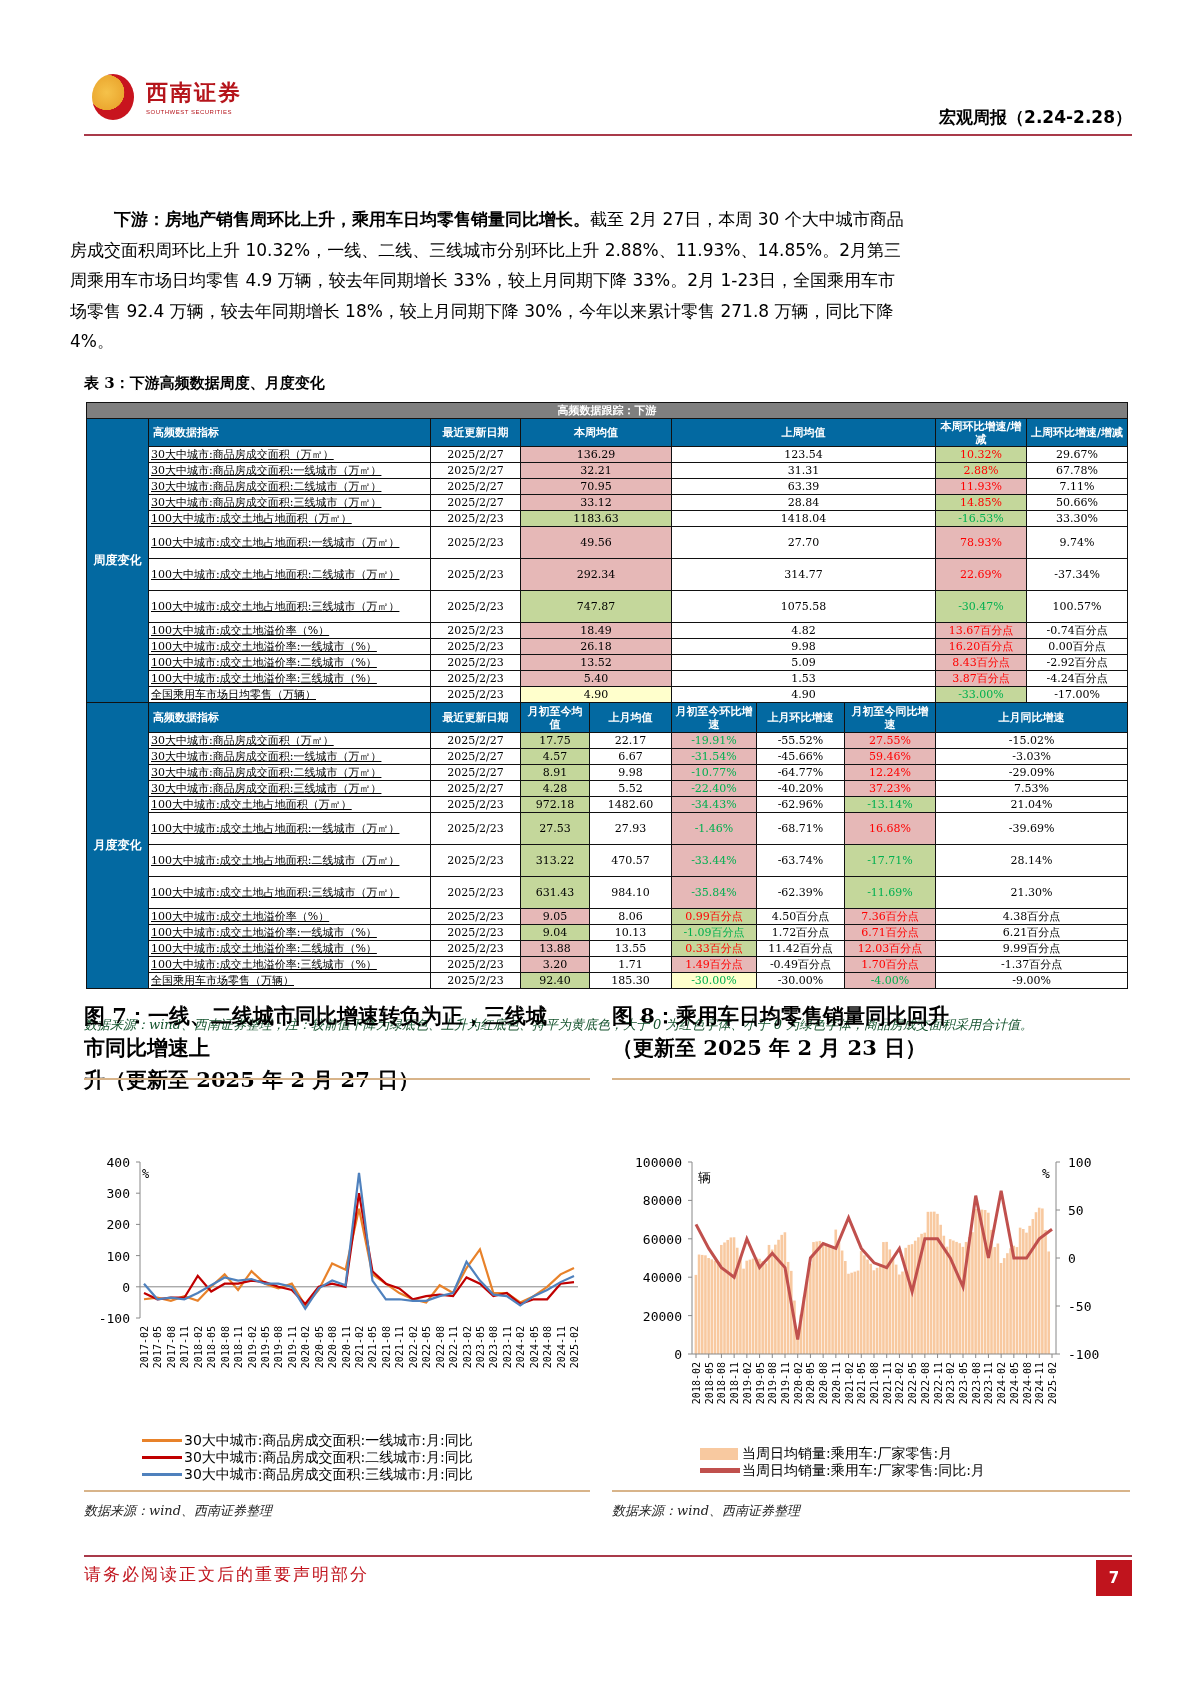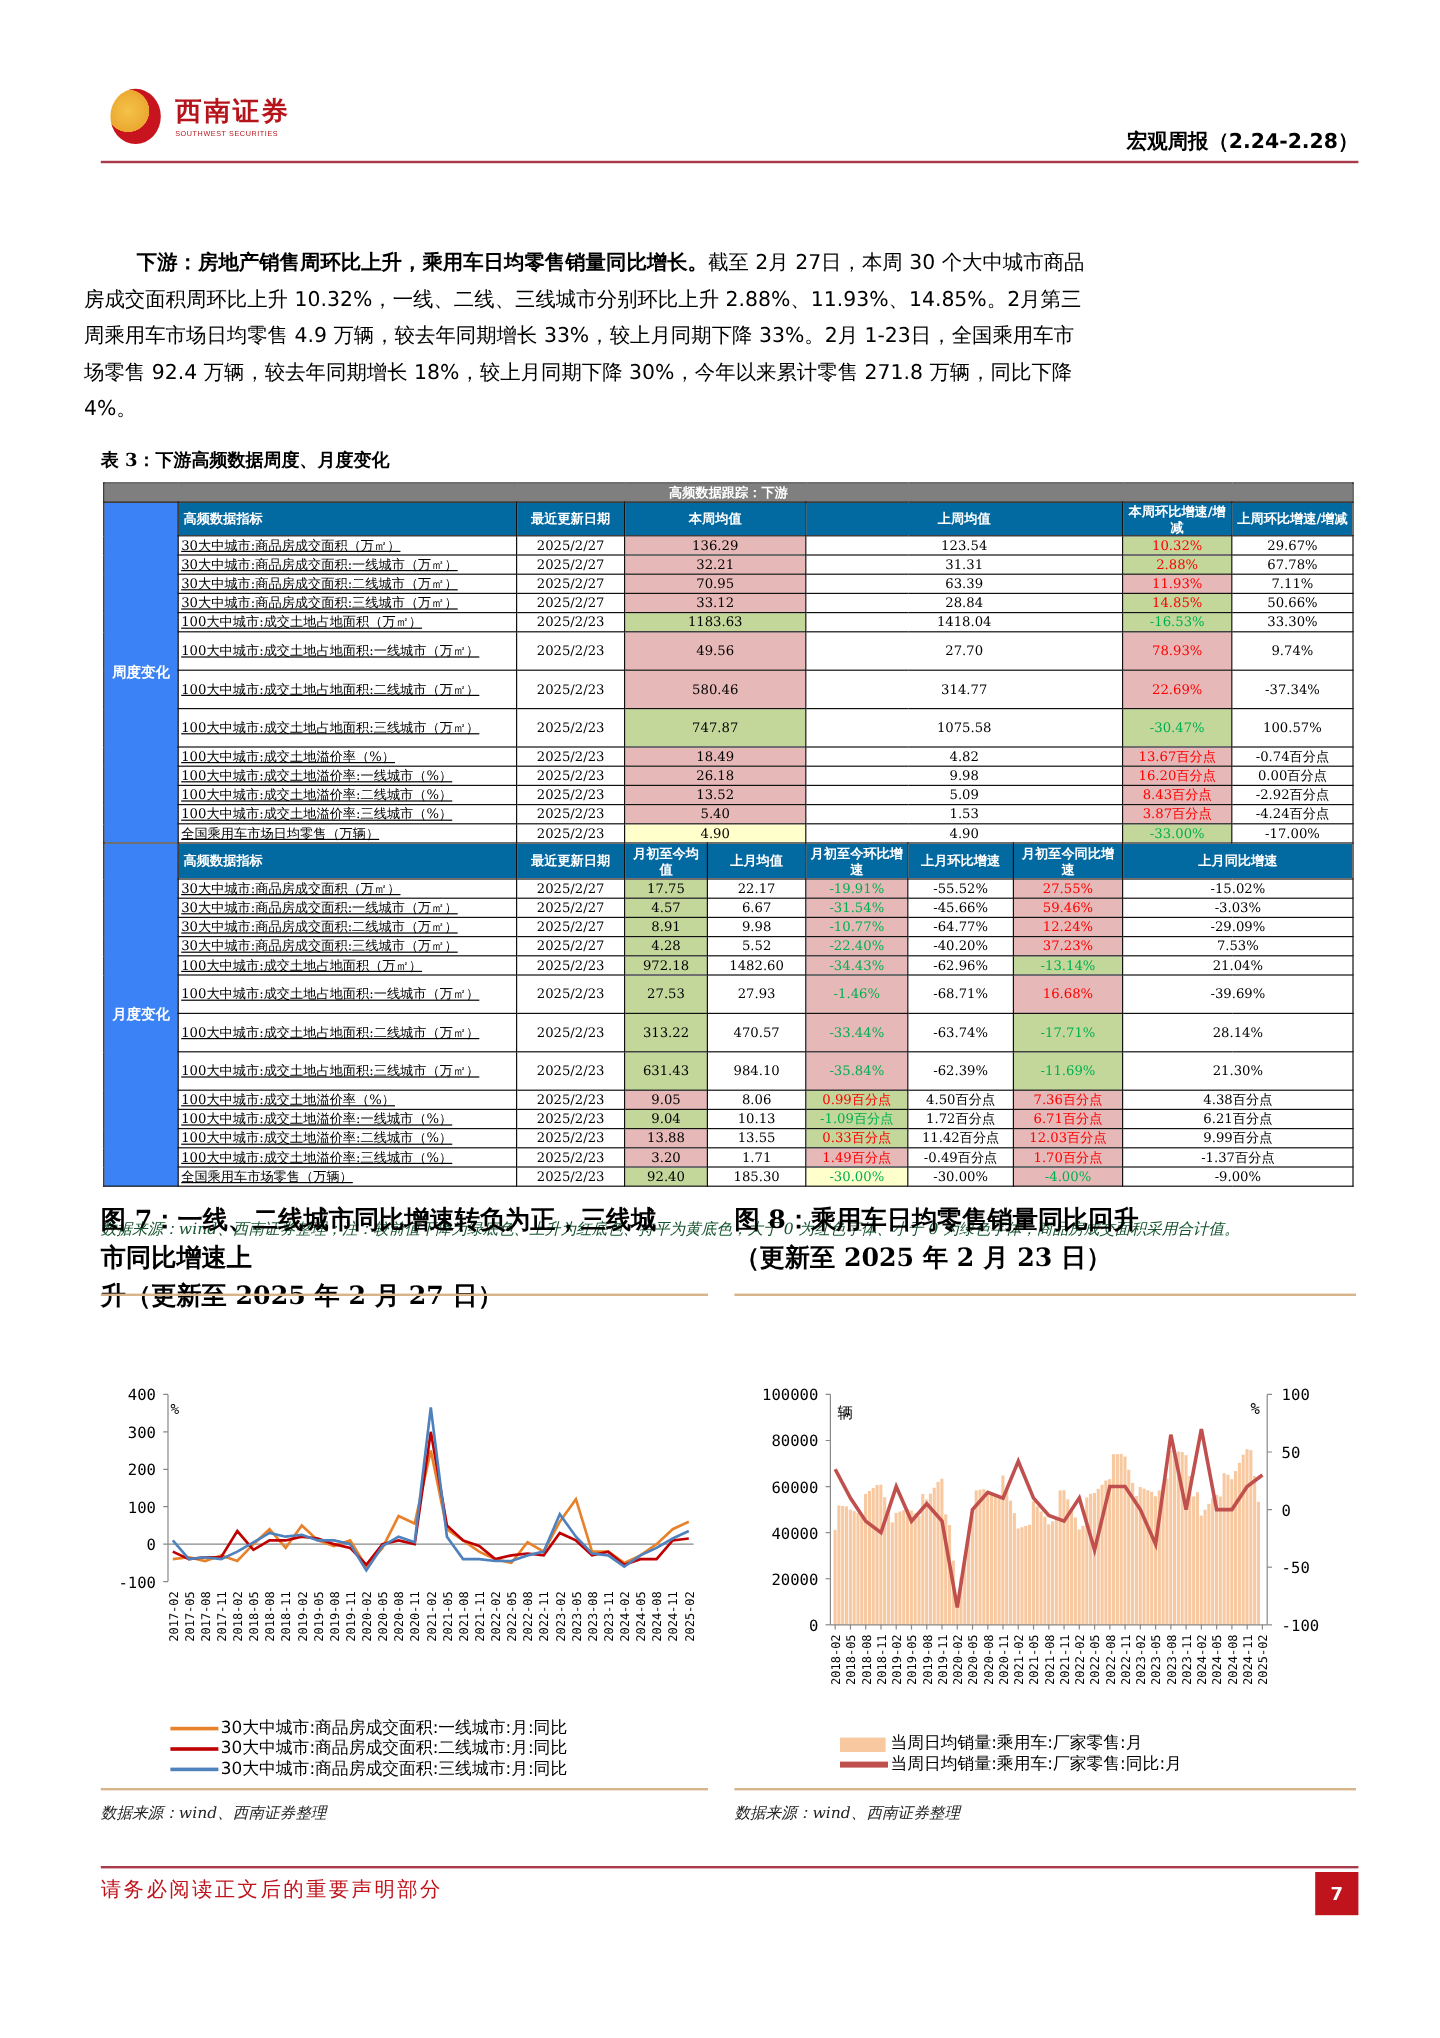--- a/index.html
+++ b/index.html
@@ -18,21 +18,21 @@
 
   .table-title { position: absolute; left: 84px; top: 374px; font-size: 15px; font-weight: bold; font-family: "DejaVu Serif", serif; }
 
   .hf-table { position: absolute; left: 86px; top: 402px; width: 1041px; border-collapse: collapse; font-size: 11px; table-layout: fixed; }
   .hf-table td { border: 1.5px solid #111; text-align: center; height: 16px; line-height: 14px; padding: 0 2px; overflow: hidden; white-space: nowrap; font-family: "DejaVu Serif", serif; }
   .hf-table td.ind { text-align: left; white-space: normal; text-decoration: underline; font-size: 11px; }
   .hf-table tr.tall td { height: 32px; }
   .hf-table .banner { background: #7f7f7f; color: #fff; font-weight: bold; font-size: 11px; height: 16px; }
   .hf-table .hdr td, .hf-table td.hdr { background: #0369a1; color: #fff; font-weight: bold; font-size: 11px; line-height: 13px; white-space: normal; }
   .hf-table td.hdr-left { text-align: left; padding-left: 4px; }
-  .hf-table td.side { background: #3b82f6; color: #fff; font-weight: bold; font-size: 12px; }
+  .hf-table td.side { background: #0369a1; color: #fff; font-weight: bold; font-size: 12px; }
   .bg-red { background: #e6b8b7; }
   .bg-green { background: #c4d79b; }
   .bg-yellow { background: #ffffcc; }
   .fc-red { color: #ff0000; }
   .fc-green { color: #00b050; }
 
   .note { position: absolute; left: 84px; top: 1008px; width: 1050px; font-size: 13px; line-height: 33px; font-style: italic; color: #14532d; font-family: "DejaVu Serif", serif; }
 
   .fig-title { position: absolute; font-size: 21px; font-weight: bold; line-height: 32px; font-family: "DejaVu Serif", serif; }
   .fig-rule { position: absolute; height: 2px; background: #d8b48a; }
@@ -137,21 +137,21 @@
         <td class="ind">100大中城市:成交土地占地面积:一线城市（万㎡）</td>
         <td>2025/2/23</td>
         <td class="bg-red" colspan="2">49.56</td>
         <td colspan="3">27.70</td>
         <td class="bg-red fc-red">78.93%</td>
         <td>9.74%</td>
       </tr>
       <tr class="tall">
         <td class="ind">100大中城市:成交土地占地面积:二线城市（万㎡）</td>
         <td>2025/2/23</td>
-        <td class="bg-red" colspan="2">580.46</td>
+        <td class="bg-red" colspan="2">292.34</td>
         <td colspan="3">314.77</td>
         <td class="bg-red fc-red">22.69%</td>
         <td>-37.34%</td>
       </tr>
       <tr class="tall">
         <td class="ind">100大中城市:成交土地占地面积:三线城市（万㎡）</td>
         <td>2025/2/23</td>
         <td class="bg-green" colspan="2">747.87</td>
         <td colspan="3">1075.58</td>
         <td class="bg-green fc-green">-30.47%</td>

